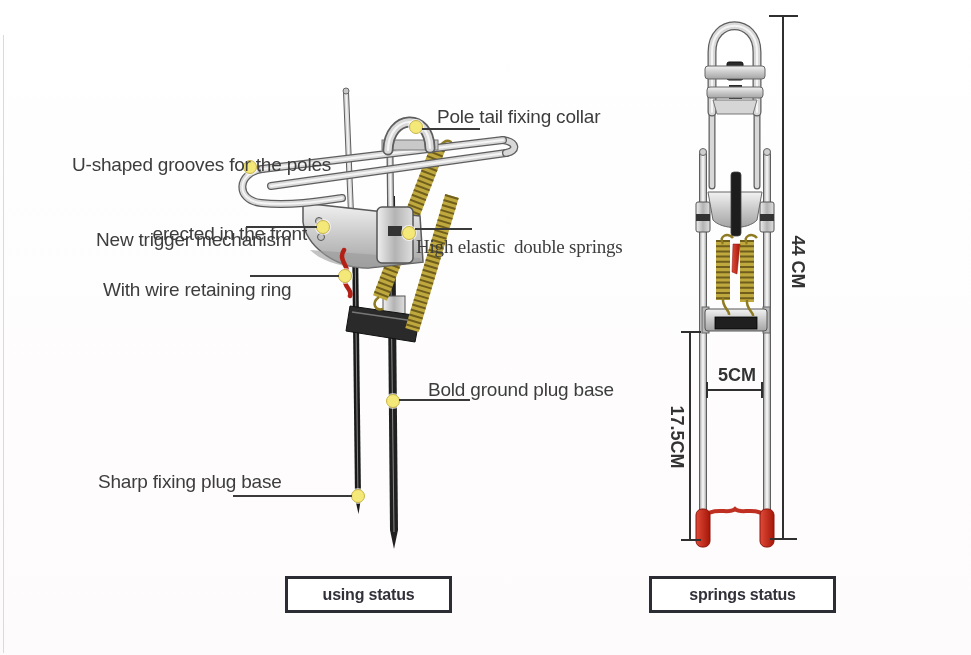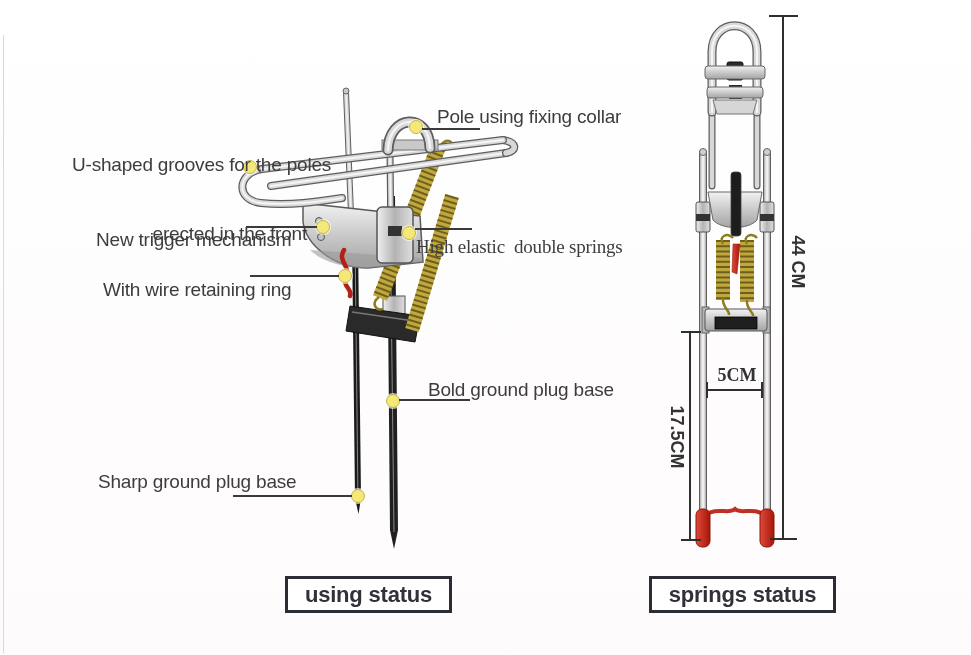--- a/index.html
+++ b/index.html
@@ -29,21 +29,21 @@
   .dim-line{position:absolute;background:#2f2f2f;}
   .dim-text{
     position:absolute;color:#333;font-size:18px;font-weight:bold;white-space:nowrap;
     transform:translate(-50%,-50%);
   }
   .dim-text.rot{transform:translate(-50%,-50%) rotate(90deg);}
   
   .caption-box{
     position:absolute;box-sizing:border-box;border:3px solid #2c2c34;background:#fff;
     display:flex;align-items:center;justify-content:center;
-    color:#31313a;font-size:22px;font-weight:bold;letter-spacing:-0.2px;
+    color:#31313a;font-size:16px;font-weight:bold;letter-spacing:-0.2px;
   }
 </style>
 </head>
 <body>
 
 <div id="canvas">
   <div class="edge-line"></div>
 
   <svg width="971" height="655" viewBox="0 0 971 655">
     <defs>
@@ -230,41 +230,41 @@
   <div class="leader" style="left:246px;top:226px;width:71px;"></div>
   <div class="leader" style="left:250px;top:275px;width:89px;"></div>
   <div class="leader" style="left:415px;top:228px;width:57px;"></div>
   <div class="leader" style="left:399px;top:399px;width:71px;"></div>
   <div class="leader" style="left:233px;top:495px;width:119px;"></div>
 
   <div class="ann-label" style="left:40px;top:107px;width:267px;text-align:right;">
     <span>U-shaped grooves for the poles</span>
     <span>erected in the front</span>
   </div>
-  <div class="ann-label" style="left:437px;top:105px;">Pole using fixing collar</div>
+  <div class="ann-label" style="left:437px;top:105px;">Pole tail fixing collar</div>
   <div class="ann-label" style="left:96px;top:228px;">New trigger mechanism</div>
   <div class="ann-label" style="left:103px;top:278px;">With wire retaining ring</div>
   <div class="ann-label" style="left:416px;top:235px;font-family:Liberation Serif, serif;">High elastic  double springs</div>
   <div class="ann-label" style="left:428px;top:378px;text-align:center;">Bold ground plug base</div>
-  <div class="ann-label" style="left:98px;top:470px;">Sharp ground plug base</div>
+  <div class="ann-label" style="left:98px;top:470px;">Sharp fixing plug base</div>
 
   <div class="dim-line" style="left:769px;top:15px;width:29px;height:2px;"></div>
   <div class="dim-line" style="left:782px;top:16px;width:2px;height:524px;"></div>
   <div class="dim-line" style="left:770px;top:538px;width:27px;height:2px;"></div>
   <div class="dim-text rot" style="left:797px;top:262px;">44 CM</div>
 
   <div class="dim-line" style="left:681px;top:331px;width:20px;height:2px;"></div>
   <div class="dim-line" style="left:689px;top:332px;width:2px;height:209px;"></div>
   <div class="dim-line" style="left:681px;top:539px;width:20px;height:2px;"></div>
   <div class="dim-text rot" style="left:676px;top:437px;">17.5CM</div>
 
   <div class="dim-line" style="left:706px;top:382px;width:2px;height:16px;"></div>
   <div class="dim-line" style="left:707px;top:389px;width:56px;height:2px;"></div>
   <div class="dim-line" style="left:761px;top:382px;width:2px;height:16px;"></div>
-  <div class="dim-text" style="left:737px;top:375px;font-family:Liberation Serif, serif;">5CM</div>
+  <div class="dim-text" style="left:737px;top:375px;">5CM</div>
 
   <div class="caption-box" style="left:285px;top:576px;width:167px;height:37px;">
     <span>using status</span>
   </div>
   <div class="caption-box" style="left:649px;top:576px;width:187px;height:37px;">
     <span>springs status</span>
   </div>
 </div>
 
 </body></html>

